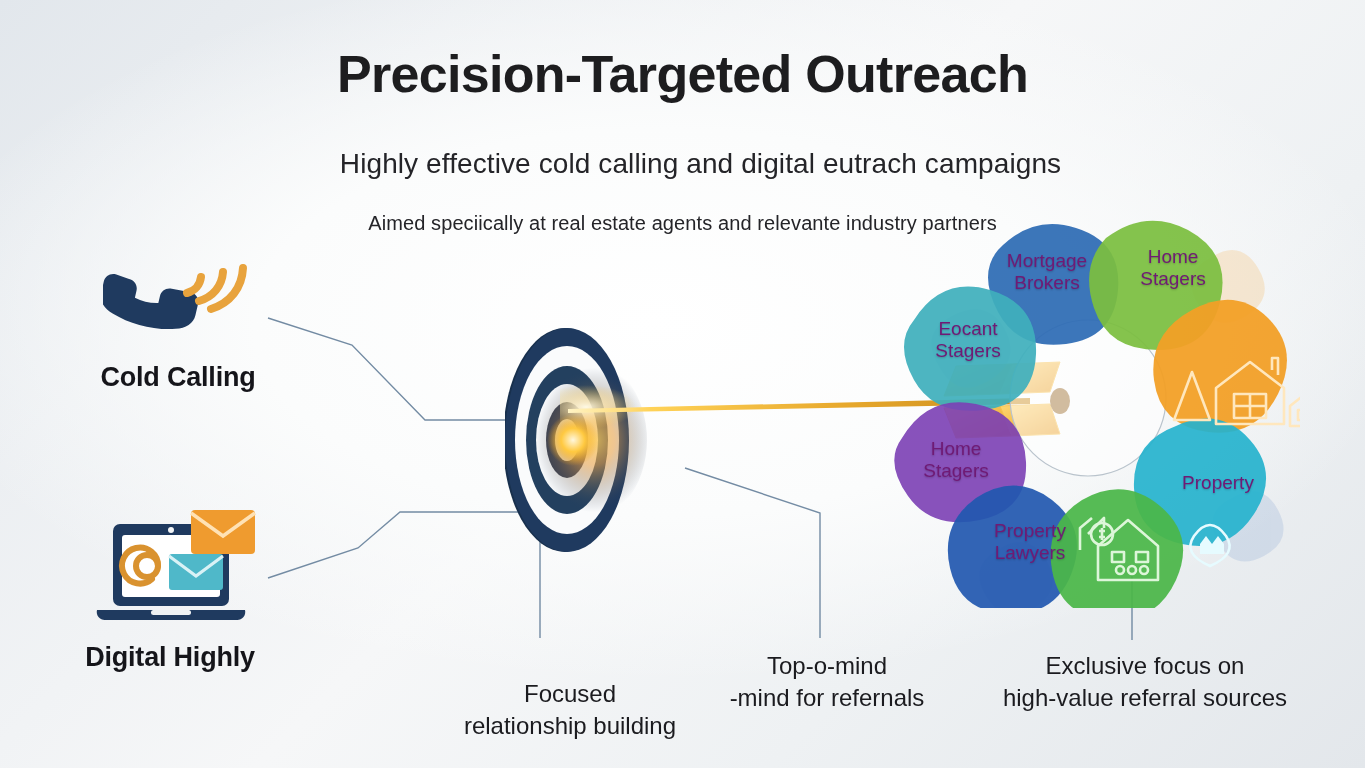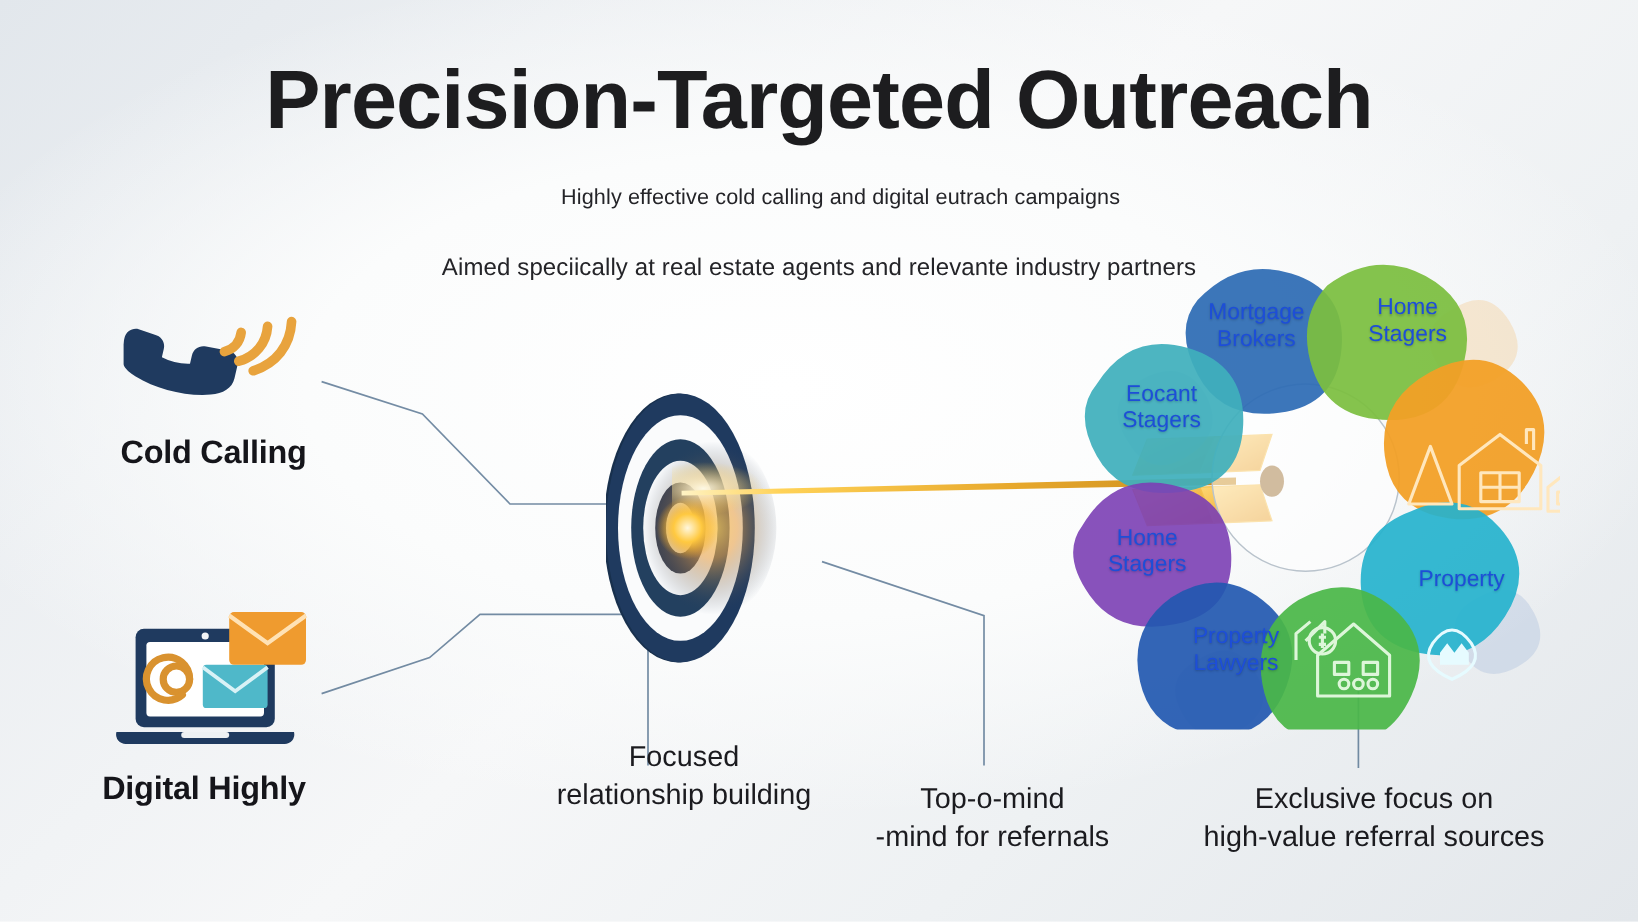--- a/index.html
+++ b/index.html
@@ -10,28 +10,28 @@
       radial-gradient(ellipse 70% 60% at 48% 42%, #ffffff 0%, #fbfcfc 42%, rgba(255,255,255,0) 78%),
       linear-gradient(135deg, #e2e7ec 0%, #eceff2 22%, #f6f7f8 48%, #eef1f3 72%, #e3e7eb 100%);
     position:relative;
   }
   .stage{position:absolute;inset:0;}
   .abs{position:absolute;}
 
   
   #title{
     left:0;right:0;top:44px;text-align:center;
-    font-size:69px;font-weight:700;color:#1d1d1f;
+    font-size:52px;font-weight:700;color:#1d1d1f;
     letter-spacing:-0.7px;
   }
   #subtitle{
     left:0;right:0;top:148px;text-align:center;
     color:#242428;
   }
-  #subtitle .l1{font-size:18px;line-height:32px;letter-spacing:.1px;padding-left:36px;}
+  #subtitle .l1{font-size:28px;line-height:32px;letter-spacing:.1px;padding-left:36px;}
   #subtitle .l2{font-size:20px;line-height:30px;letter-spacing:.1px;margin-top:28px;}
 
   
   .channel{width:260px;text-align:center;}
   .channel .label{
     font-size:27px;font-weight:700;color:#15151a;margin-top:10px;
     letter-spacing:-.2px;
     text-align:center;
   }
   #cold-calling{left:48px;top:232px;}
@@ -40,32 +40,32 @@
 
   
   #connectors{left:0;top:0;width:1365px;height:768px;pointer-events:none;}
 
   
   #target{left:505px;top:300px;width:230px;height:275px;}
 
   
   #cluster{left:880px;top:198px;width:420px;height:410px;}
   .blob-label{
-    position:absolute;color:#1d4ed8;font-size:19px;line-height:22px;
+    position:absolute;color:#701a75;font-size:19px;line-height:22px;
     text-align:center;font-weight:400;
     text-shadow:0 1px 2px rgba(0,0,0,.22);
     pointer-events:none;white-space:pre-line;
   }
 
   
   .caption{
     position:absolute;text-align:center;color:#1b1b1f;
     font-size:24px;line-height:32px;white-space:pre-line;
   }
-  #cap-1{left:450px;top:615px;width:240px;}
+  #cap-1{left:450px;top:678px;width:240px;}
   #cap-2{left:712px;top:650px;width:230px;}
   #cap-3{left:985px;top:650px;width:320px;}
 </style>
 </head>
 <body>
 
 <div class="stage">
 
   <div class="abs" id="title">Precision-Targeted Outreach</div>
 

